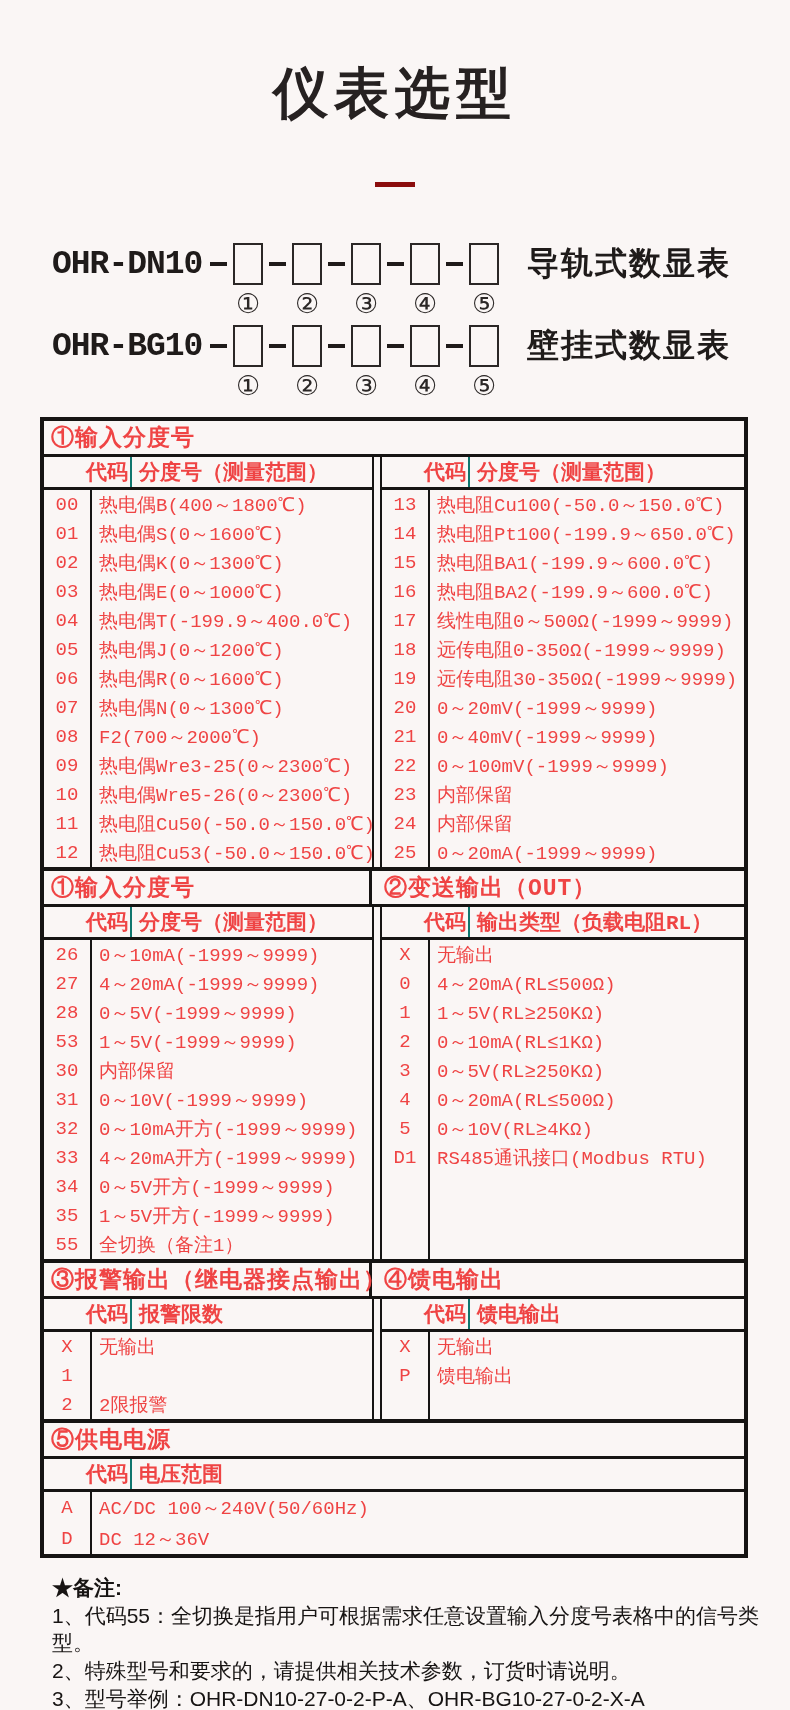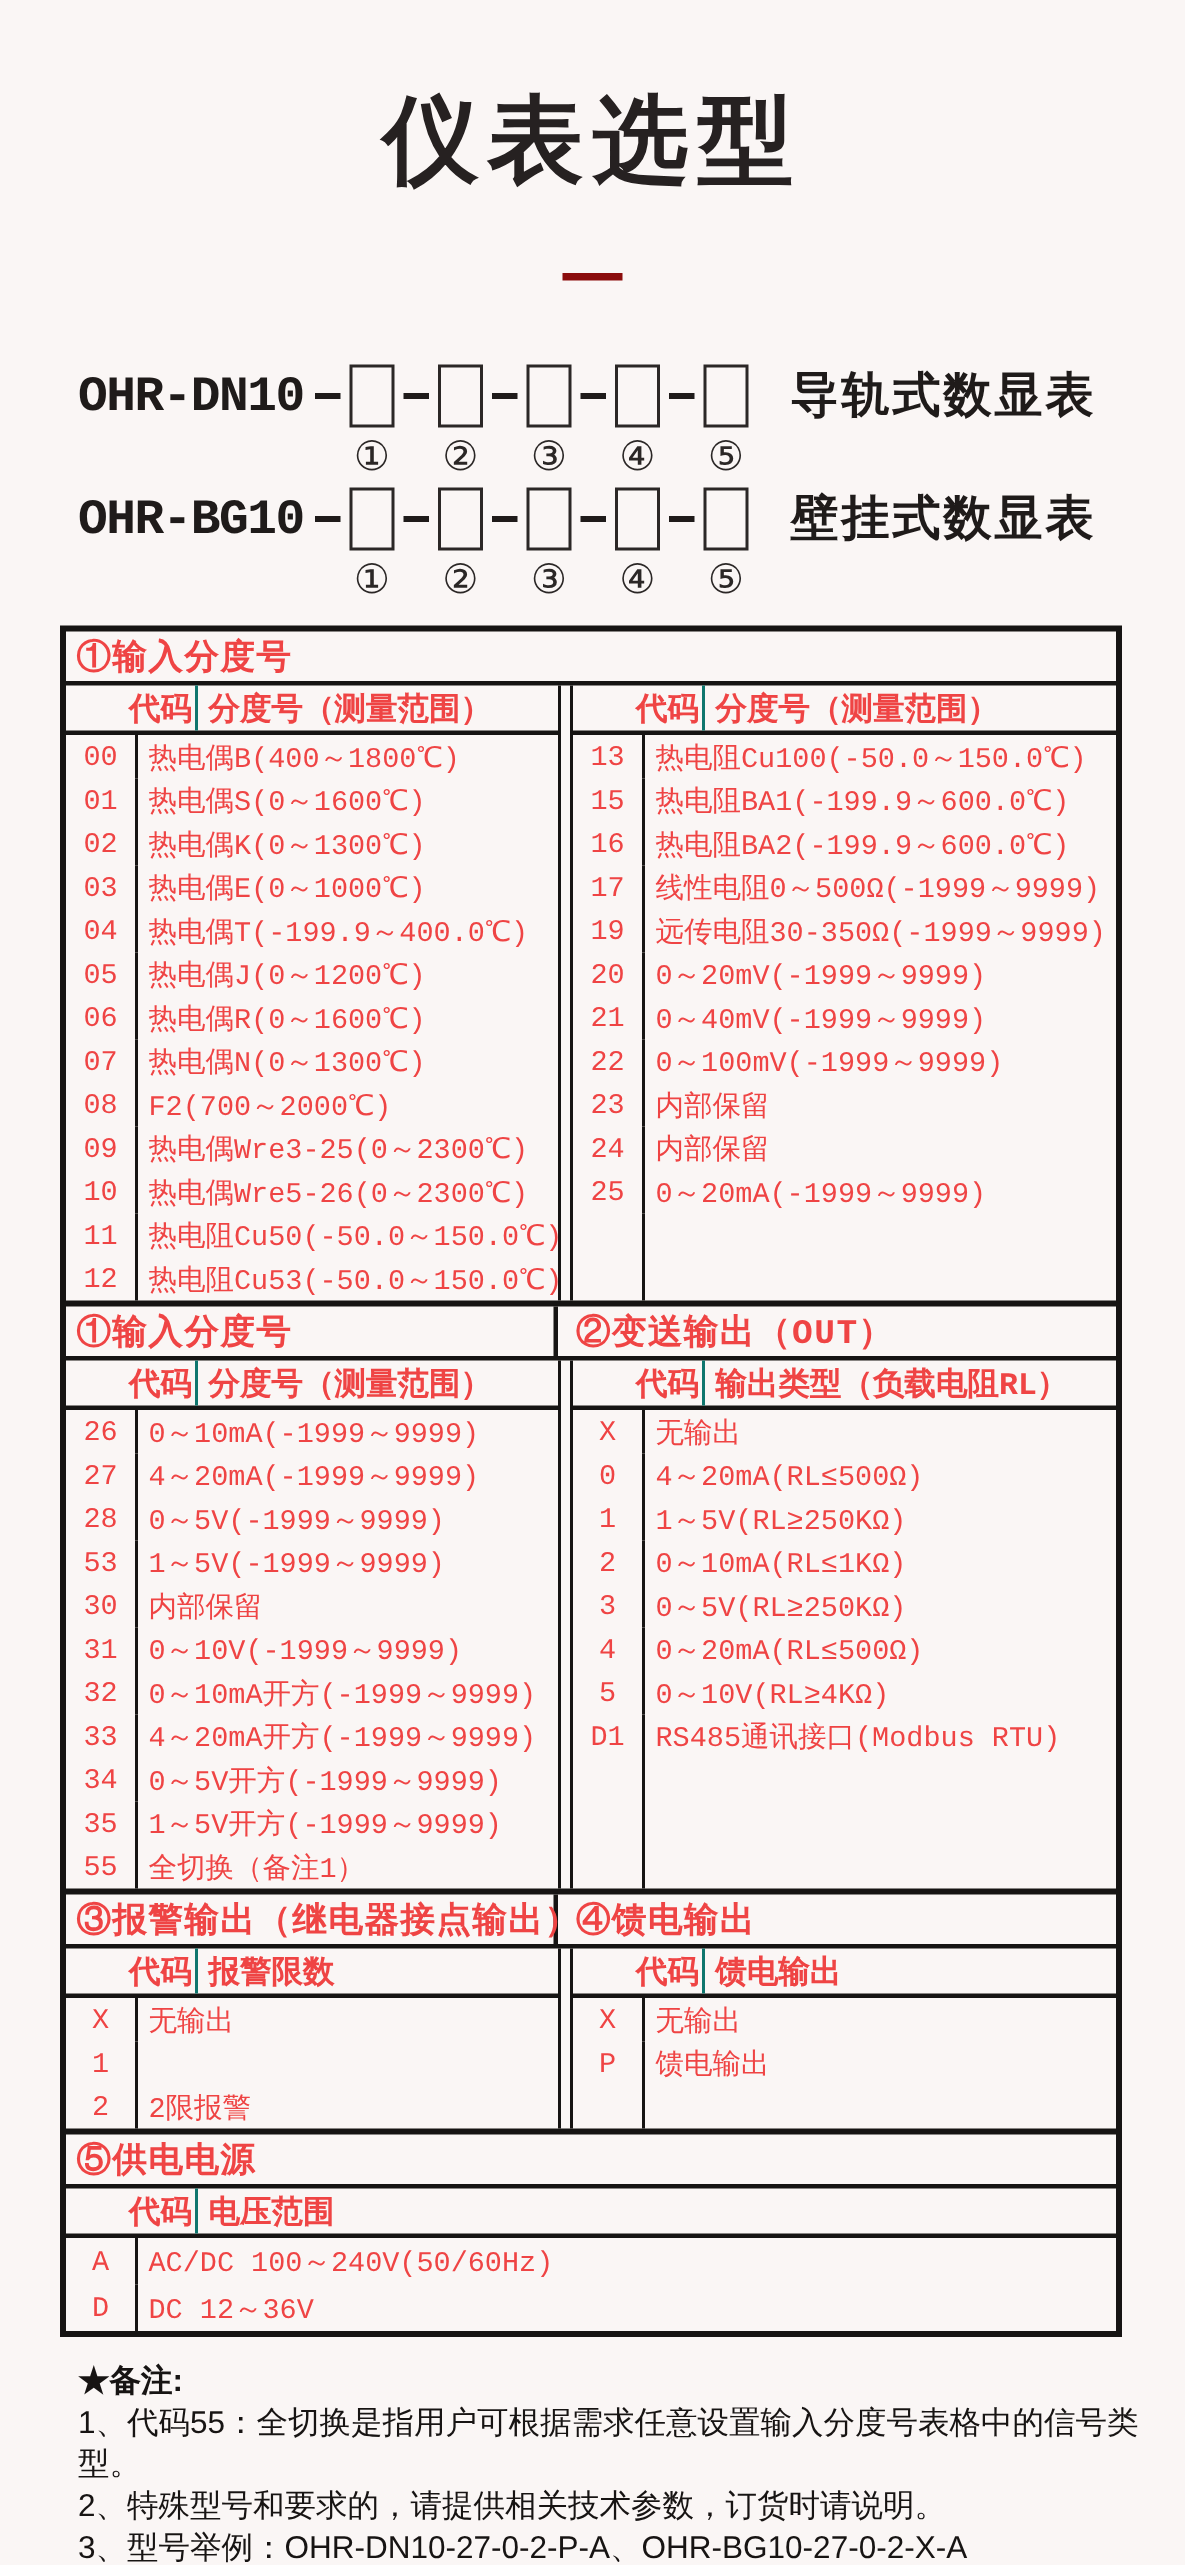--- a/index.html
+++ b/index.html
@@ -7,21 +7,21 @@
     width:790px;height:1710px;overflow:hidden;
     background:#faf6f5;
     font-family:"Liberation Sans",sans-serif;
     color:#201c1b;
   }
   .page{width:790px;height:1710px;position:relative;}
 
   
   .title{
     margin:46px 0 0;text-align:center;
-    font-size:64px;line-height:94px;font-weight:900;letter-spacing:6px;
+    font-size:55px;line-height:94px;font-weight:900;letter-spacing:6px;
     color:#262121;font-family:"Liberation Sans",sans-serif;
   }
   .title-dash{width:40px;height:5px;background:#8b0d0d;margin:42px auto 0;}
 
   
   .models{margin:54px 0 0 52px;}
   .model-row{position:relative;height:80px;margin-bottom:2px;}
   .model-line{display:flex;align-items:center;height:46px;}
   .mcode{
     font-family:"Liberation Mono","DejaVu Sans Mono",monospace;
@@ -225,30 +225,38 @@
           <div class="half hr">
             <div class="cols-header">
               <div class="code-h">代码</div>
               <div class="desc-h">分度号（测量范围）</div>
             </div>
             <div class="trow">
               <div class="code-c">13</div>
               <div class="desc-c">热电阻Cu100(-50.0～150.0℃)</div>
             </div>
             <div class="trow">
+              <div class="code-c">14</div>
+              <div class="desc-c">热电阻Pt100(-199.9～650.0℃)</div>
+            </div>
+            <div class="trow">
               <div class="code-c">15</div>
               <div class="desc-c">热电阻BA1(-199.9～600.0℃)</div>
             </div>
             <div class="trow">
               <div class="code-c">16</div>
               <div class="desc-c">热电阻BA2(-199.9～600.0℃)</div>
             </div>
             <div class="trow">
               <div class="code-c">17</div>
               <div class="desc-c">线性电阻0～500Ω(-1999～9999)</div>
+            </div>
+            <div class="trow">
+              <div class="code-c">18</div>
+              <div class="desc-c">远传电阻0-350Ω(-1999～9999)</div>
             </div>
             <div class="trow">
               <div class="code-c">19</div>
               <div class="desc-c">远传电阻30-350Ω(-1999～9999)</div>
             </div>
             <div class="trow">
               <div class="code-c">20</div>
               <div class="desc-c">0～20mV(-1999～9999)</div>
             </div>
             <div class="trow">

